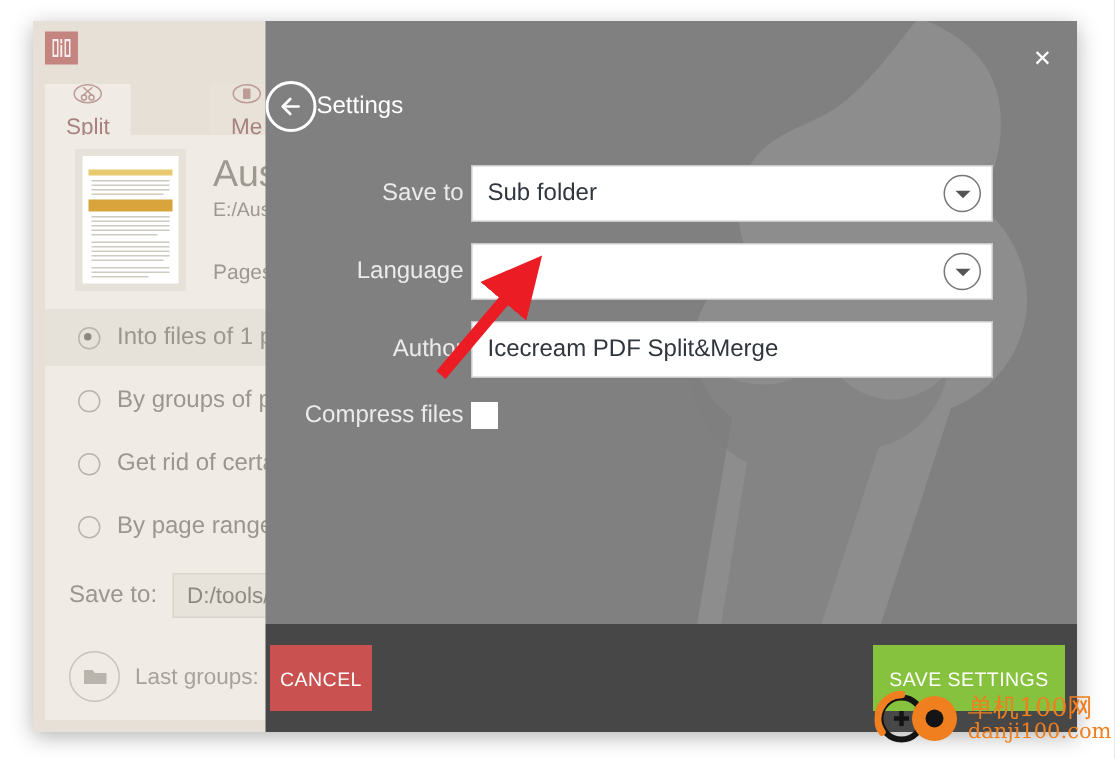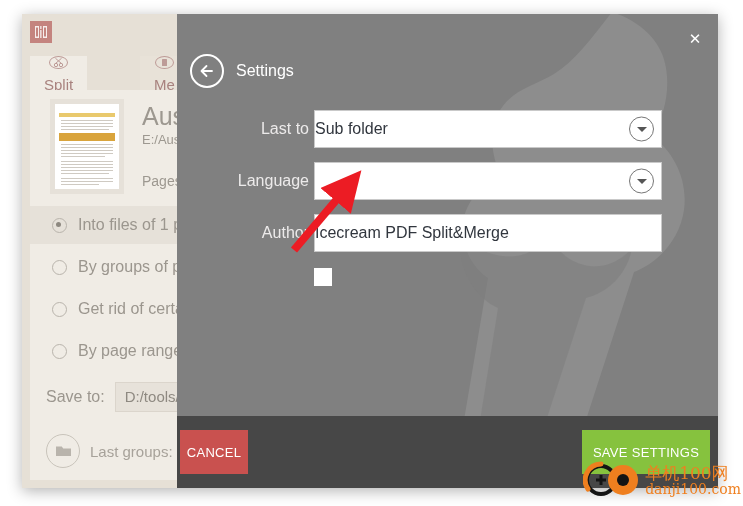--- a/index.html
+++ b/index.html
@@ -128,22 +128,22 @@
     overflow: hidden;
   }
   .modal-bg-ice { position:absolute; right:-10px; top:-10px; opacity:1; }
   .modal-close {
     position: absolute; right: 12px; top: 14px;
     width: 22px; height: 22px;
     color: #ffffff; font-size: 15px; line-height: 22px; text-align: center;
     font-family: "DejaVu Sans", sans-serif;
   }
   .modal-head {
-    position: absolute; left: 13px; top: 40px;
-    display: flex; align-items: center; gap: 12px; justify-content: flex-end;
+    position: absolute; left: 0; top: 40px;
+    display: flex; align-items: center;  justify-content: flex-end;
   }
   .back-btn {
     width: 30px; height: 30px; border-radius: 50%;
     border: 2px solid #ffffff; display:flex; align-items:center; justify-content:center;
   }
   .modal-title { font-size: 16px; color: #ffffff; }
 
   .frm { position: absolute; left: 0; top: 96px; width: 100%; }
   .frm-row { position: relative; height: 52px; }
   .frm-lbl {
@@ -151,21 +151,21 @@
     width: 132px; text-align: right;
     font-size: 16px; color: #eceaea; line-height: 38px;
   }
   .frm-ctl {
     position: absolute; left: 137px; top: 0;
     width: 348px; height: 38px;
     background: #ffffff; border: 1px solid #c9c9c9;
     box-sizing: border-box;
     display: flex; align-items: center;
   }
-  .frm-val { font-size: 16px; color: #31363e; }
+  .frm-val { padding-left: 10px; font-size: 16px; color: #31363e; }
   .frm-val.cjk { font-family: "DejaVu Sans", sans-serif; }
   .caret {
     position: absolute; right: 7px; top: 50%; transform: translateY(-50%);
     width: 23px; height: 23px; border-radius: 50%;
     border: 1.6px solid #777777;
     display:flex; align-items:center; justify-content:center;
   }
   .chk-row { position: relative; height: 40px; }
   .chk-lbl {
     position: absolute; left: 0; top: 0;
@@ -342,21 +342,21 @@
           <path d="M7.5 2 L2.5 7 L7.5 12" fill="none" stroke="#ffffff" stroke-width="1.8" stroke-linecap="round" stroke-linejoin="round"></path>
           <line x1="3" y1="7" x2="13" y2="7" stroke="#ffffff" stroke-width="1.8" stroke-linecap="round"></line>
         </svg>
       </span>
       <span class="modal-title">Settings</span>
     </div>
 
     <div class="frm">
 
       <div class="frm-row">
-        <span class="frm-lbl">Last to</span>
+        <span class="frm-lbl">Save to</span>
         <span class="frm-ctl">
           <span class="frm-val">Sub folder</span>
           <span class="caret">
             <svg width="12" height="8" viewBox="0 0 12 8">
                 <path d="M1 1.6 L6 6.6 L11 1.6 Z" fill="#555555"></path>
               </svg>
           </span>
         </span>
       </div>
 
@@ -372,20 +372,21 @@
       </div>
 
       <div class="frm-row">
         <span class="frm-lbl">Author</span>
         <span class="frm-ctl">
           <span class="frm-val">Icecream PDF Split&amp;Merge</span>
         </span>
       </div>
 
       <div class="chk-row">
+        <span class="chk-lbl">Compress files</span>
         <span class="chk-box"></span>
       </div>
 
     </div>
 
     <div class="modal-footer">
       <div class="btn-cancel">CANCEL</div>
       <div class="btn-save">SAVE SETTINGS</div>
     </div>
   </div>

